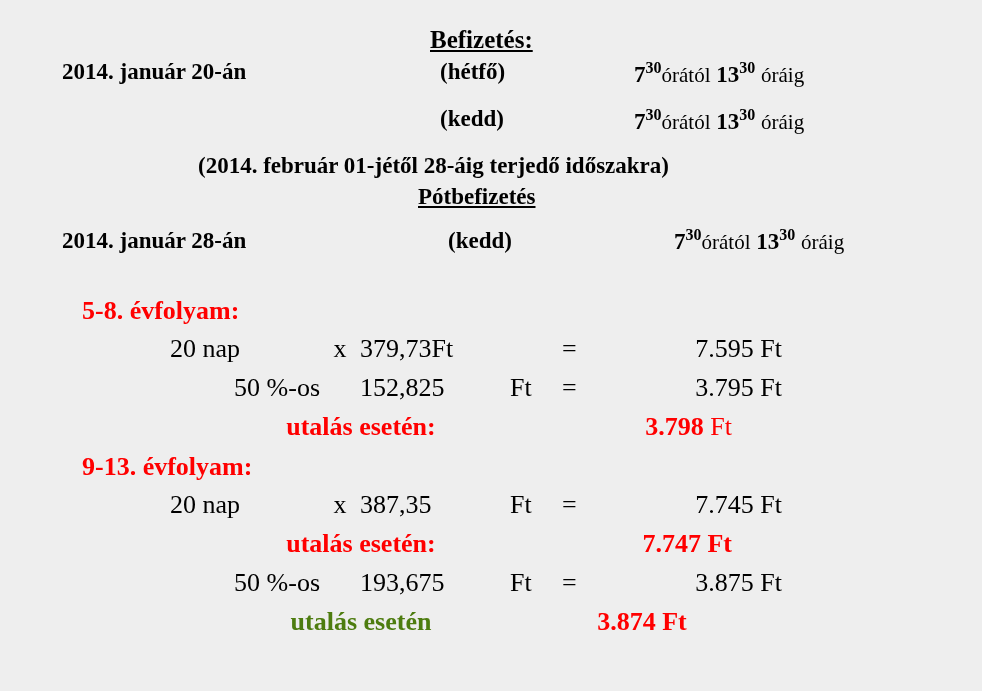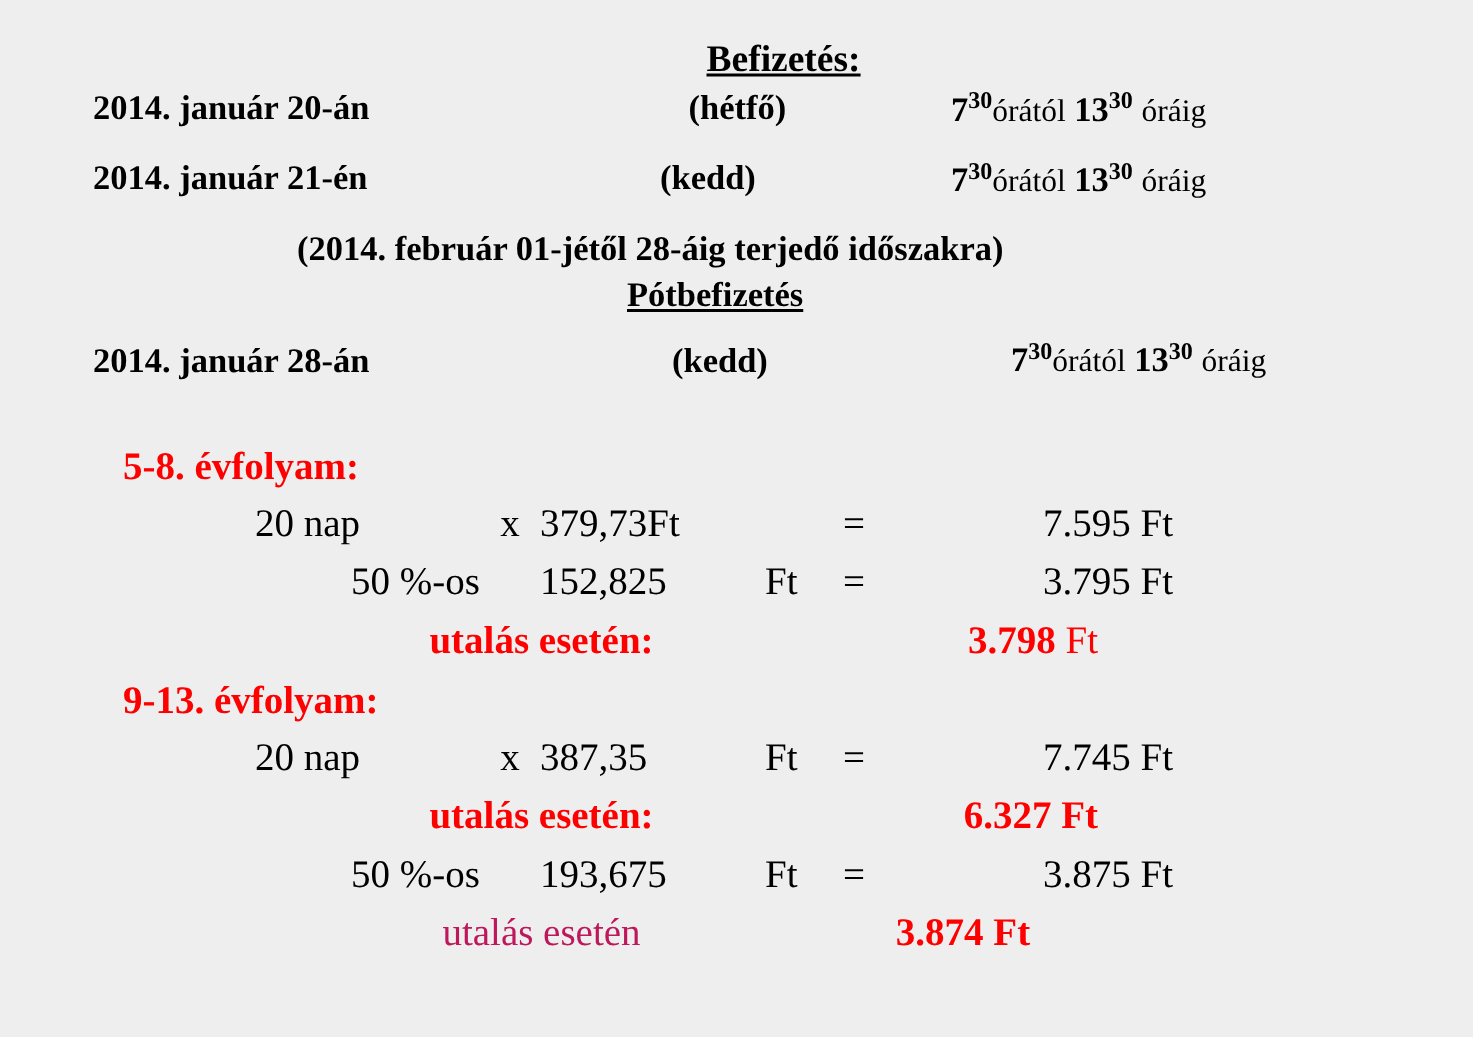--- a/index.html
+++ b/index.html
@@ -92,31 +92,30 @@
   .c-unit  { width: 52px;  text-align: left; }
   .c-eq    { width: 40px;  text-align: left; }
   .c-res   { width: 180px; text-align: right; }
   .c-label { width: 382px; text-align: center; }
 </style>
 </head>
 <body>
 
 <div class="page">
 
-  <div class="abs hdr-title" style="left:430px; top:26px;margin-left:41px;">Befizetés:</div>
+  <div class="abs hdr-title" style="left:430px; top:26px;">Befizetés:</div>
 
   <div class="abs date-cell" style="left:62px; top:59px;">2014. január 20-án</div>
-  <div class="abs day-cell" style="left:459px; top:59px;">(hétfő)</div>
+  <div class="abs day-cell" style="left:440px; top:59px;">(hétfő)</div>
   <div class="abs time-cell" style="left:634px; top:59px;">
     <span>7</span><span class="sup">30</span><span class="lw">órától</span>
     <span>13</span><span class="sup">30</span>
     <span class="lw">óráig</span>
   </div>
 
-  <div class="abs date-cell" style="left:62px; top:106px;">2014. január 21-én</div>
   <div class="abs day-cell" style="left:440px; top:106px;">(kedd)</div>
   <div class="abs time-cell" style="left:634px; top:106px;">
     <span>7</span><span class="sup">30</span><span class="lw">órától</span>
     <span>13</span><span class="sup">30</span>
     <span class="lw">óráig</span>
   </div>
 
   <div class="abs note-line" style="left:198px; top:153px;">(2014. február 01-jétől 28-áig terjedő időszakra)</div>
 
   <div class="abs sub-title" style="left:418px; top:184px;">Pótbefizetés</div>
@@ -160,30 +159,30 @@
     <span class="c-qty">20 nap</span>
     <span class="c-x">x</span>
     <span class="c-rate">387,35</span>
     <span class="c-unit">Ft</span>
     <span class="c-eq">=</span>
     <span class="c-res">7.745 Ft</span>
   </div>
 
   <div class="row calc" style="left:170px; top:529px;">
     <span class="c-label" style="color:#ff0000; font-weight:bold;">utalás esetén:</span>
-    <span class="c-res" style="text-align:right;"><span style="color:#ff0000; font-weight:bold;">6.327 Ft</span><span style="color:#ff0000;"></span></span>
+    <span class="c-res" style="text-align:right;"><span style="color:#ff0000; font-weight:bold;">7.747 Ft</span><span style="color:#ff0000;"></span></span>
   </div>
 
   <div class="row calc" style="left:170px; top:568px;">
     <span class="c-qty" style="text-align:right; width:150px;">50 %-os</span>
     <span class="c-x"></span>
     <span class="c-rate">193,675</span>
     <span class="c-unit">Ft</span>
     <span class="c-eq">=</span>
     <span class="c-res">3.875 Ft</span>
   </div>
 
   <div class="row calc" style="left:170px; top:607px;">
-    <span class="c-label" style="color:#be185d; font-weight:normal;">utalás esetén</span>
+    <span class="c-label" style="color:#4d7c0f; font-weight:bold;">utalás esetén</span>
     <span class="c-res" style="text-align:center;"><span style="color:#ff0000; font-weight:bold;">3.874 Ft</span><span style="color:#ff0000;"></span></span>
   </div>
 
 </div>
 
 </body></html>

